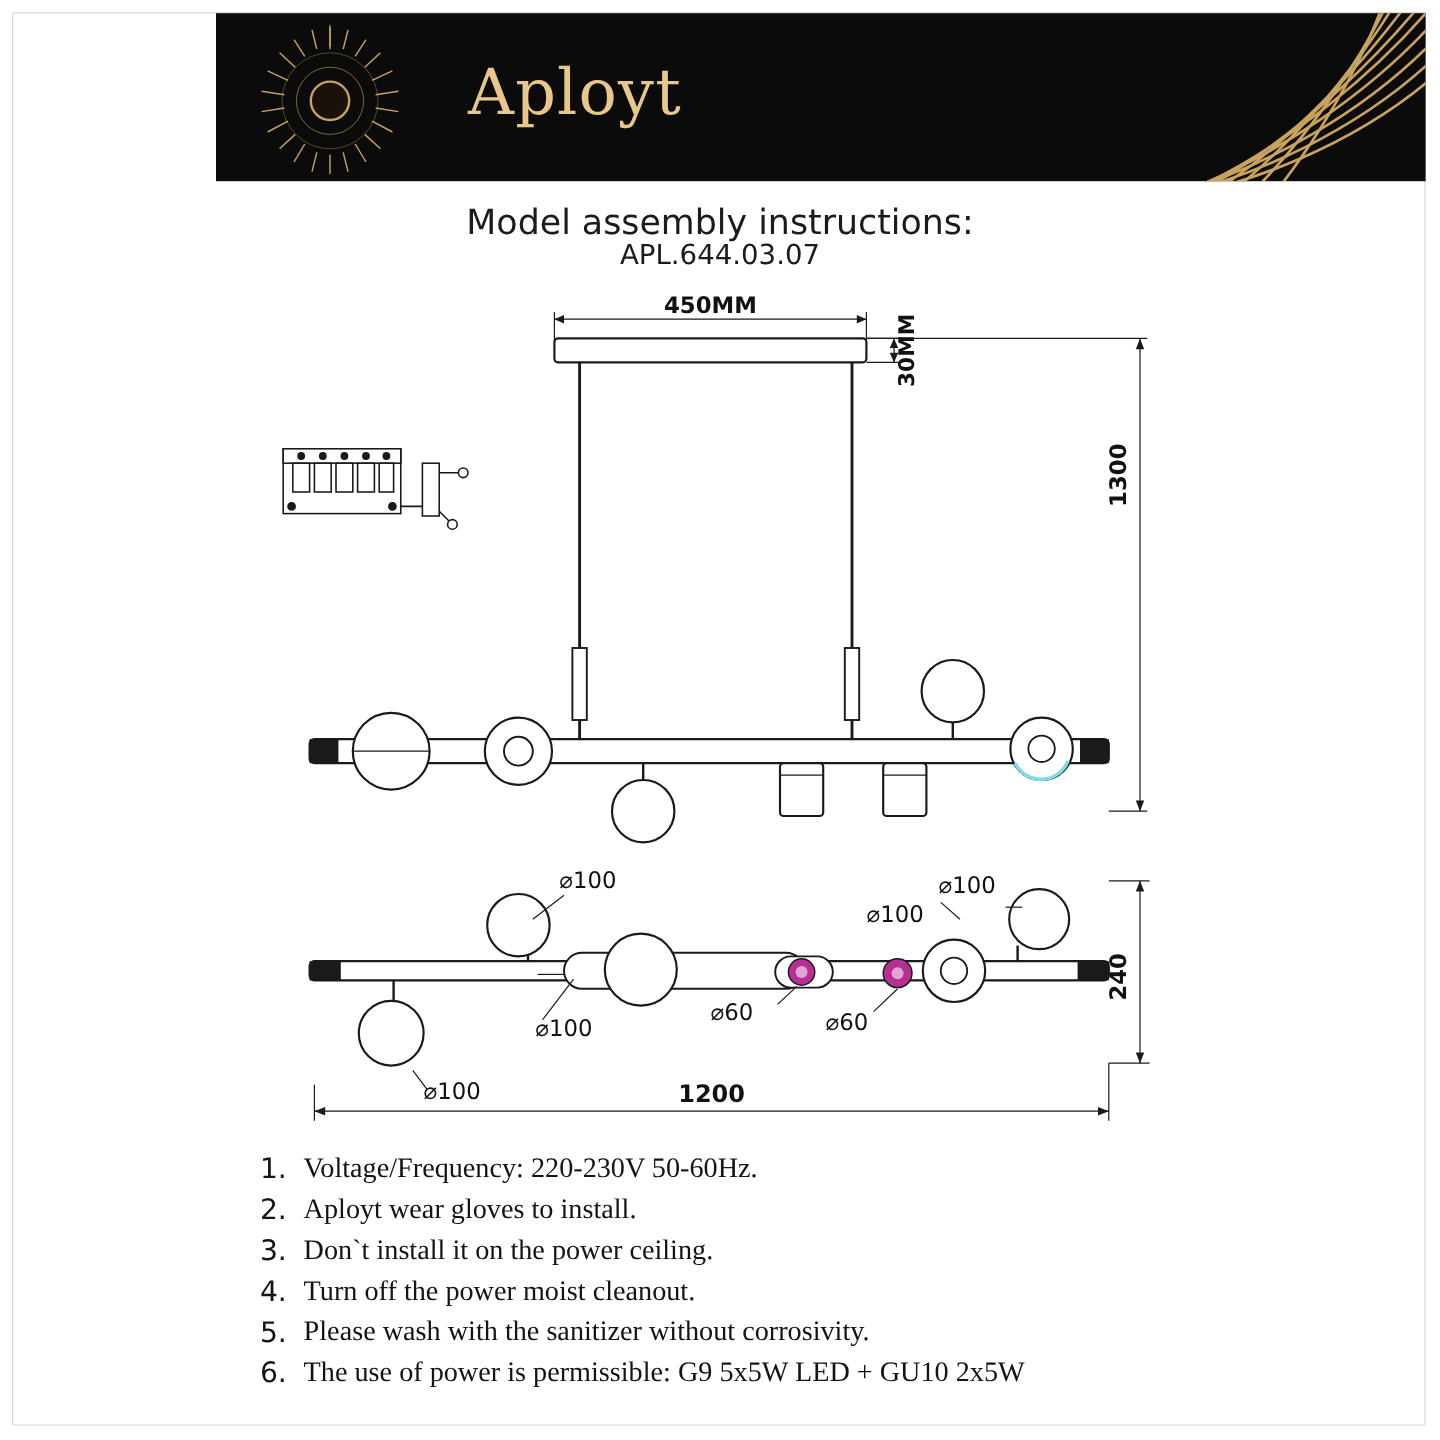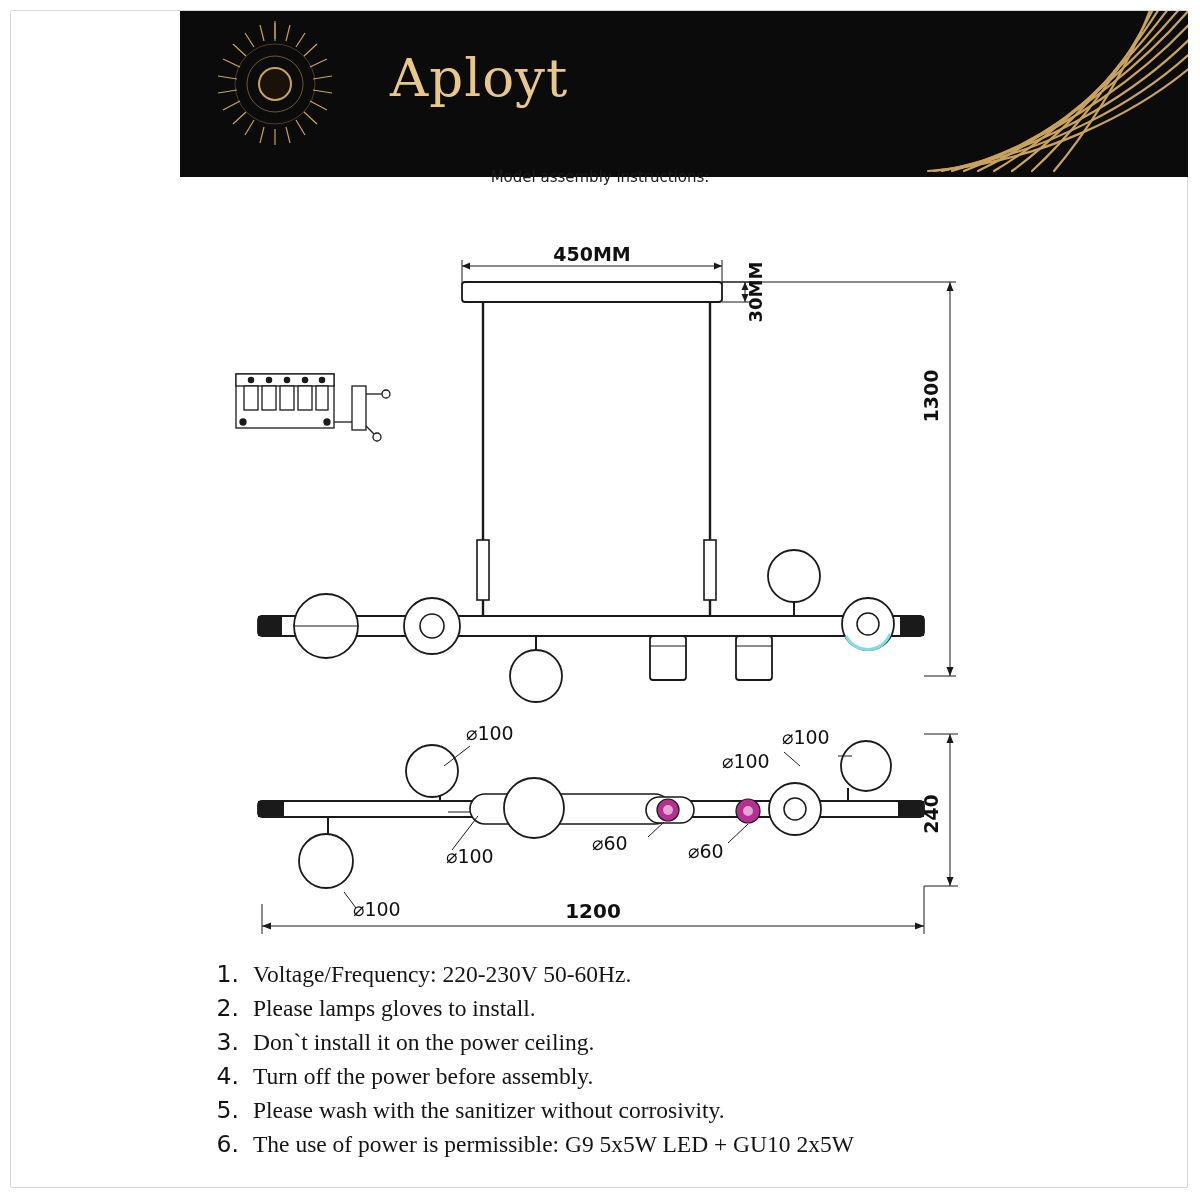--- a/index.html
+++ b/index.html
@@ -32,21 +32,21 @@
     box-sizing: border-box;
     pointer-events: none;
   }
 
   
   .banner {
     position: absolute;
     left: 180px;
     top: 11px;
     width: 1008px;
-    height: 166px;
+    height: 140px;
     background: #0b0b0b;
     overflow: hidden;
   }
   .brand-name {
     position: absolute;
     left: 210px;
     top: 36px;
     font-family: "DejaVu Serif", serif;
     font-size: 53px;
     letter-spacing: 1px;
@@ -66,21 +66,21 @@
     width: 330px;
     height: 250px;
   }
 
   
   .title-1 {
     position: absolute;
     left: 0; top: 168px;
     width: 1200px;
     text-align: center;
-    font-size: 15px;
+    font-size: 29px;
     color: #1b1b1b;
   }
   .title-2 {
     position: absolute;
     left: 0; top: 200px;
     width: 1200px;
     text-align: center;
     font-size: 23px;
     color: #1b1b1b;
   }
@@ -174,20 +174,21 @@
         <path d="M80 230 C 172 186, 270 96, 330 2"></path>
         <path d="M96 230 C 184 178, 274 78, 318 -8"></path>
         <path d="M114 230 C 196 170, 278 60, 300 -14"></path>
         <path d="M134 230 C 208 162, 282 42, 282 -18"></path>
         <path d="M156 230 C 220 154, 286 24, 262 -20"></path>
       </g>
     </svg>
   </div>
 
   <div class="title-1">Model assembly instructions:</div>
+  <div class="title-2">APL.644.03.07</div>
 
   <div class="drawing">
     <svg width="1200" height="710" viewBox="0 0 1200 710">
       <g stroke="#1a1a1a" fill="none" stroke-width="1.6">
 
         <g stroke-width="1">
           <line x1="462" y1="30" x2="722" y2="30"></line>
           <path d="M462 30 l8 -3.5 l0 7 z" fill="#1a1a1a" stroke="none"></path>
           <path d="M722 30 l-8 -3.5 l0 7 z" fill="#1a1a1a" stroke="none"></path>
           <line x1="462" y1="24" x2="462" y2="48"></line>
@@ -367,29 +368,29 @@
     </svg>
   </div>
 
   <div class="notes">
     <div class="note-row">
       <div class="note-num">1.</div>
       <div class="note-text">Voltage/Frequency: 220-230V 50-60Hz.</div>
     </div>
     <div class="note-row">
       <div class="note-num">2.</div>
-      <div class="note-text">Please lamps gloves to install.</div>
+      <div class="note-text">Aployt wear gloves to install.</div>
     </div>
     <div class="note-row">
       <div class="note-num">3.</div>
       <div class="note-text">Don`t install it on the power ceiling.</div>
     </div>
     <div class="note-row">
       <div class="note-num">4.</div>
-      <div class="note-text">Turn off the power before assembly.</div>
+      <div class="note-text">Turn off the power moist cleanout.</div>
     </div>
     <div class="note-row">
       <div class="note-num">5.</div>
       <div class="note-text">Please wash with the sanitizer without corrosivity.</div>
     </div>
     <div class="note-row">
       <div class="note-num">6.</div>
       <div class="note-text">The use of power is permissible: G9 5x5W LED + GU10 2x5W</div>
     </div>
   </div>

